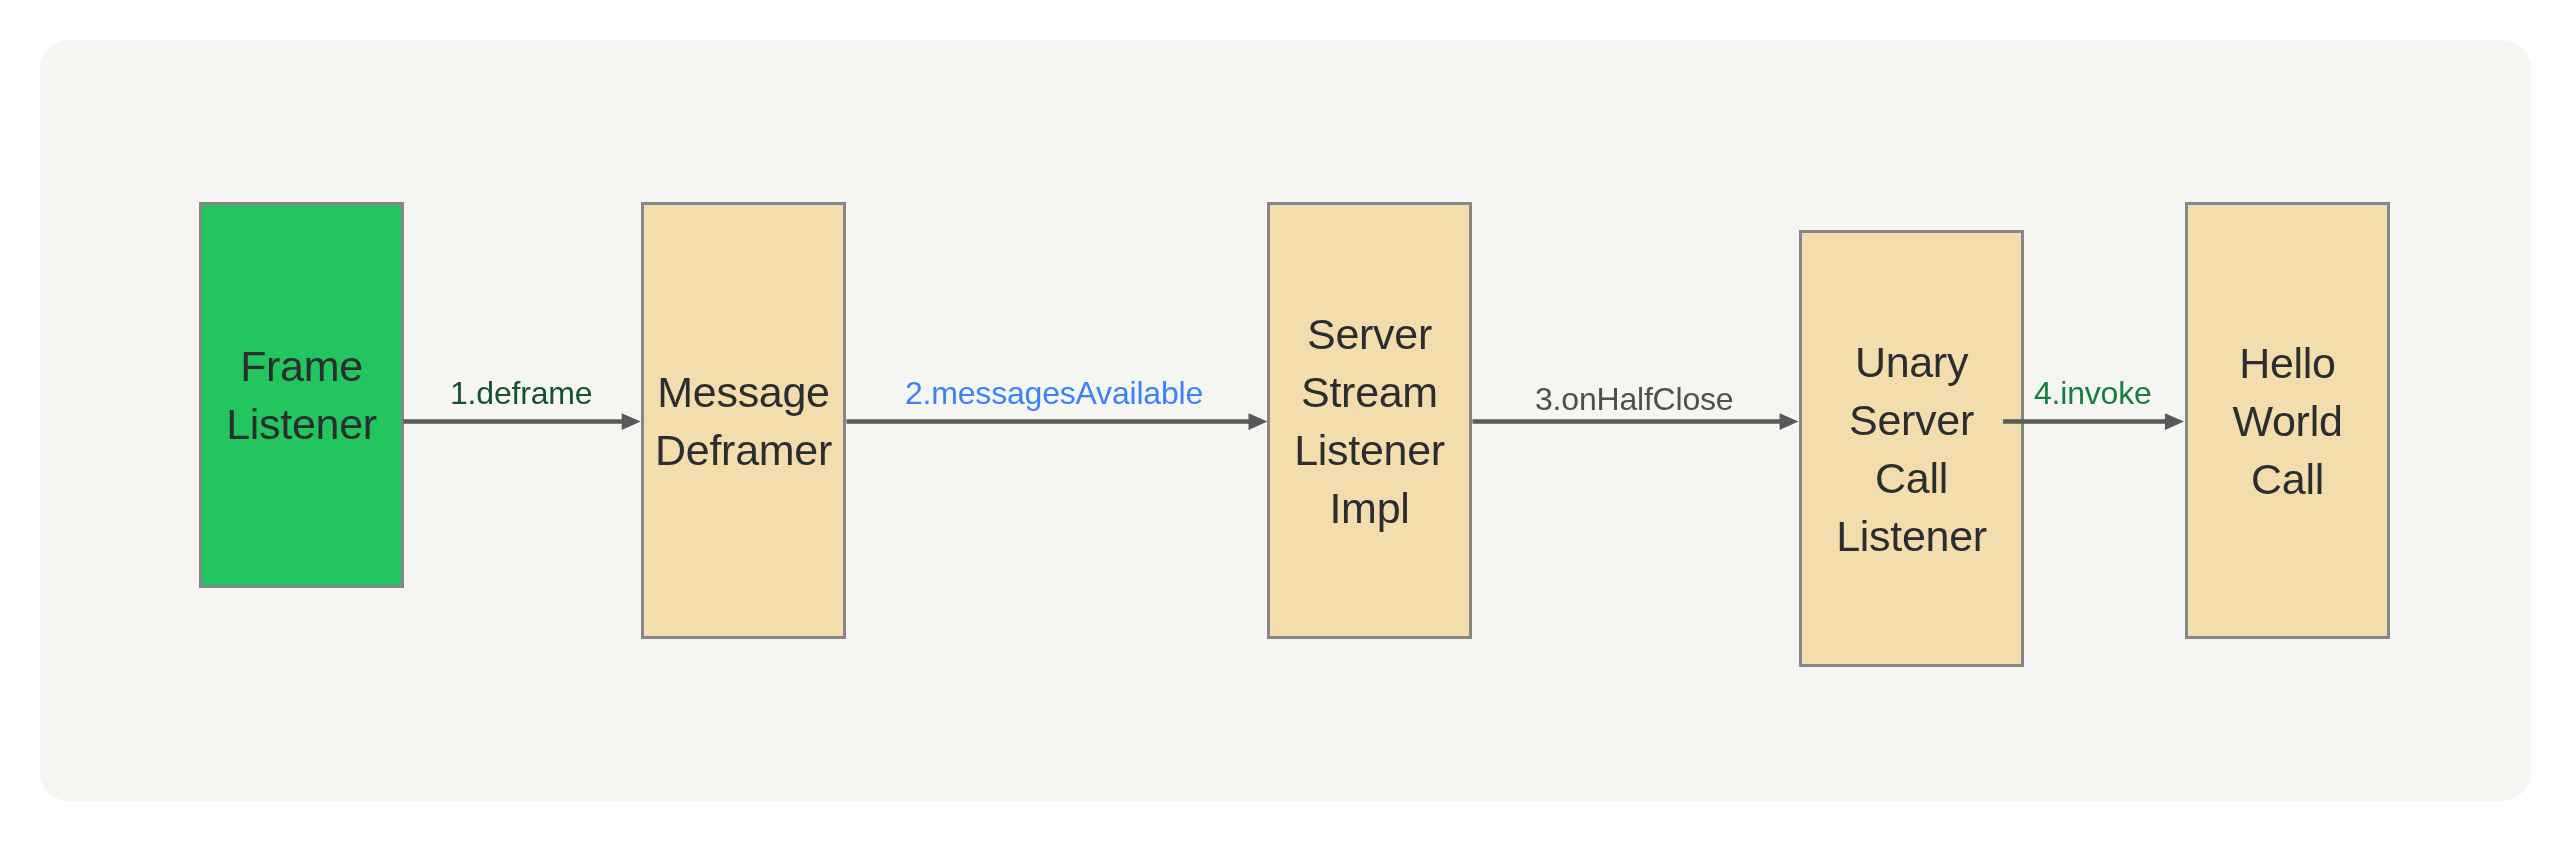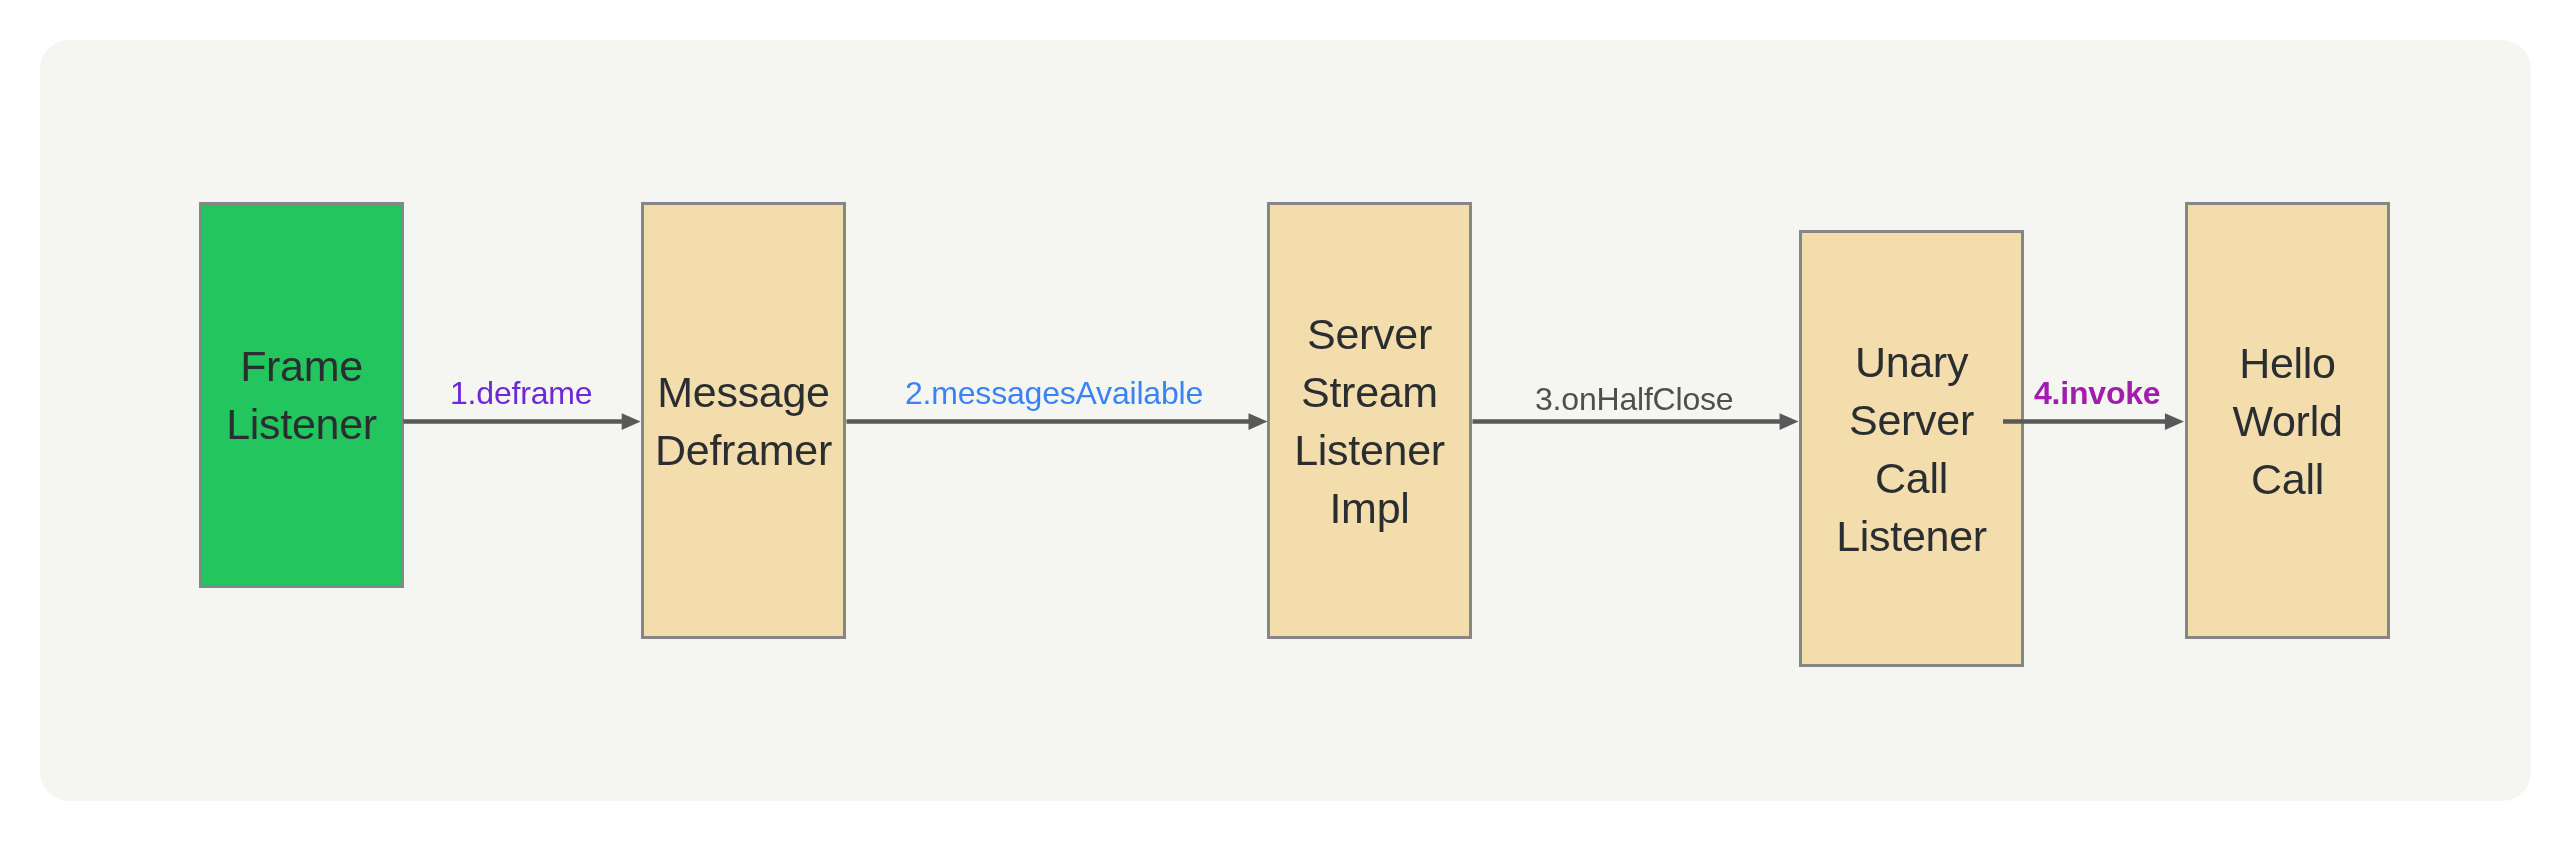--- a/index.html
+++ b/index.html
@@ -126,20 +126,20 @@
       </svg>
     <svg class="edge" width="327" height="67" viewBox="0 0 584 120" style="left: 1472px; top: 388px; width: 327px; height: 67px;">
         <line x1="0" y1="60" x2="552" y2="60" stroke="#595959" stroke-width="8"></line>
         <polygon points="550,45 584,60 550,75" fill="#595959"></polygon>
       </svg>
     <svg class="edge" width="181" height="67" viewBox="0 0 324 120" style="left: 2003px; top: 388px; width: 181px; height: 67px;">
         <line x1="0" y1="60" x2="292" y2="60" stroke="#595959" stroke-width="8"></line>
         <polygon points="290,45 324,60 290,75" fill="#595959"></polygon>
       </svg>
 
-    <div class="edge-label" style="color: #6d28d9; top: 377px; left: 450px;">1.deframe</div>
+    <div class="edge-label" style="color: #14532d; top: 377px; left: 450px;">1.deframe</div>
     <div class="edge-label" style="color: #3b82f6; top: 377px; left: 905px;">2.messagesAvailable</div>
     <div class="edge-label" style="color: rgb(79, 79, 79); top: 367px; left: 1535px; margin-top: 16px;">3.onHalfClose</div>
-    <div class="edge-label" style="color: #a21caf; top: 377px; left: 2034px; font-weight: bold;">4.invoke</div>
+    <div class="edge-label" style="color: #15803d; top: 377px; left: 2034px;">4.invoke</div>
 
   </div>
 </div>
 
 
 </body></html>

